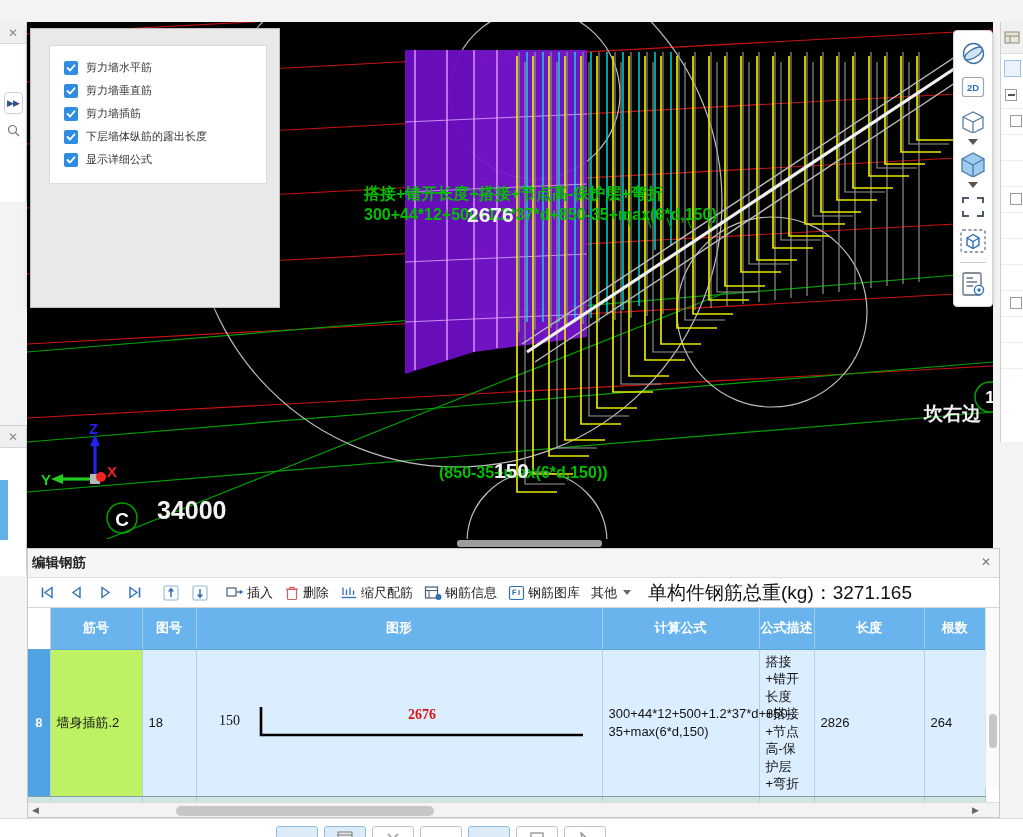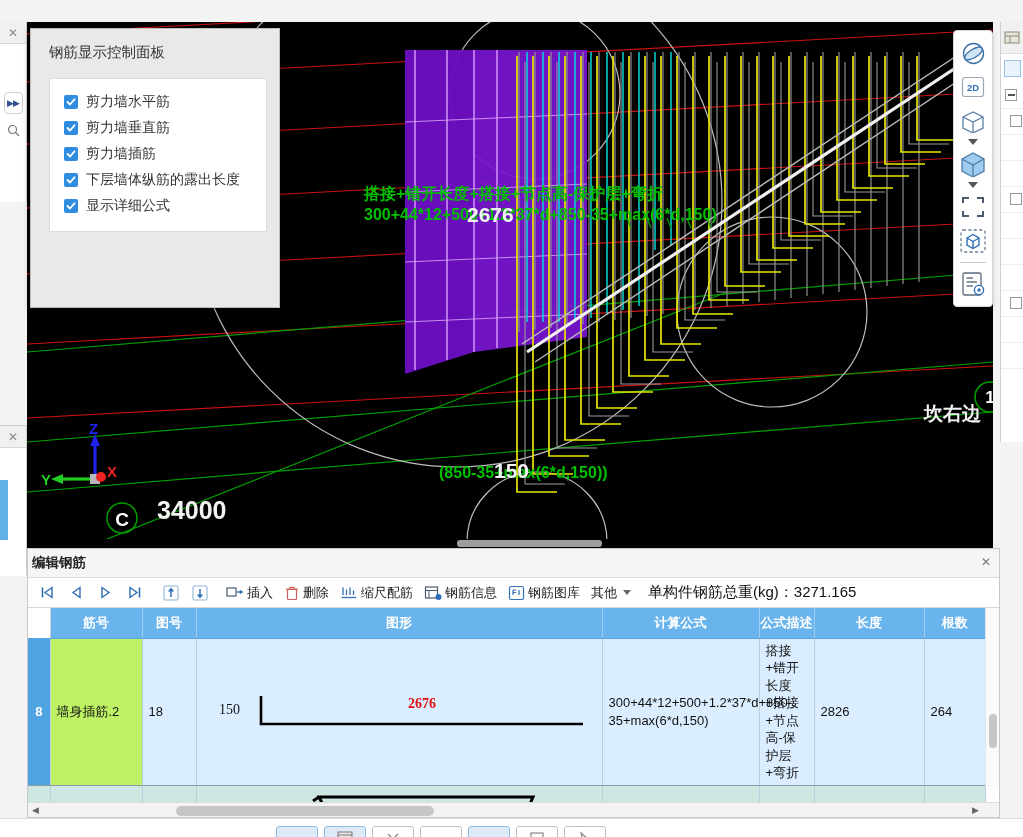--- a/index.html
+++ b/index.html
@@ -92,30 +92,30 @@
   .ep-title span.t { font-size: 13.5px; color: #222; font-weight: 700; }
   .ep-close { position: absolute; right: 8px; top: 6px; color: #777; font-size: 12px; cursor: pointer; }
 
   .ep-toolbar {
     height: 30px; border-bottom: 1px solid #d7d7d7; display: flex; align-items: center;
     padding: 0 6px; gap: 3px; background: #fff; white-space: nowrap; overflow: hidden;
   }
   .tb-btn { display: flex; align-items: center; gap: 3px; padding: 2px 4px;
     border-radius: 3px; cursor: pointer; font-size: 13px; color: #1a1a1a; }
   .tb-nav { width: 26px; justify-content: center; }
-  .tb-total { font-size: 15px; color: #111; margin-left: 10px; }
+  .tb-total { font-size: 19px; color: #111; margin-left: 10px; }
   .tb-caret { width:0;height:0;border-left:4px solid transparent;
     border-right:4px solid transparent;border-top:5px solid #666; margin-left:3px; }
 
   
   .grid-wrap { flex: 1; overflow: hidden; position: relative; background:#fff; }
   table.grid { border-collapse: collapse; table-layout: fixed; width: 958px; }
   table.grid th {
     background: #69b4ec; color: #fff; font-size: 13px; font-weight: 700;
-    height: 30px; border-right: 1px solid #9ccdf2; border-bottom: 1px solid #5ba4dc;
+    height: 41px; border-right: 1px solid #9ccdf2; border-bottom: 1px solid #5ba4dc;
   }
   table.grid th.rowhdr { background: #fff; border-right: 1px solid #d0d0d0; }
   table.grid td {
     border-right: 1px solid #b9cfe0; border-bottom: 1px solid #8d9aa3;
     font-size: 13px; color: #111; padding: 3px 6px; vertical-align: middle;
   }
   td.rowhdr { background: #f2f2f2; color: #333; text-align: center;
     font-size: 12.5px; padding: 0; border-right: 1px solid #c9c9c9; }
   tr.sel td.rowhdr { background: #4fa3e3; color: #fff; font-weight: 700; }
   tr.sel td { background: #dbeeff; }
@@ -150,21 +150,21 @@
   #ctrl-panel {
     position: absolute; left: 30px; top: 28px; width: 250px; height: 280px;
     background: #e9e9e9; border: 1px solid #bdbdbd; box-shadow: 0 2px 7px rgba(0,0,0,.3);
   }
   #ctrl-panel .cp-title { font-size: 14.5px; color: #333; padding: 14px 0 0 18px; font-weight: 400; }
   #ctrl-panel .cp-box {
     margin: 16px 12px 0 18px; background: #fff; border: 1px solid #dcdcdc;
     padding: 10px 0 12px 0;
   }
   .cp-item { display: flex; align-items: center; gap: 8px; padding: 4px 0 4px 14px; cursor: pointer; }
-  .cp-item label { font-size: 14px; color: #333; cursor: pointer; }
+  .cp-item label { font-size: 11px; color: #333; cursor: pointer; }
   .cbox {
     width: 14px; height: 14px; border-radius: 2px; background: #2f8ce0;
     display: flex; align-items: center; justify-content: center; flex: 0 0 auto;
   }
   .cbox svg { display: block; }
 </style>
 </head>
 <body>
 
 <div id="app">
@@ -676,21 +676,20 @@
       </svg>
     </div>
     <div class="bb plain">
       <svg width="16" height="12" viewBox="0 0 16 12">
         <polygon points="4,2 12,9 8,9 6,11" fill="none" stroke="#888" stroke-width="1.2"></polygon>
       </svg>
     </div>
   </div>
 
   <div id="ctrl-panel">
-    <div class="cp-title">钢筋显示控制面板</div>
     <div class="cp-box">
       <div class="cp-item">
         <span class="cbox">
           <svg width="10" height="10" viewBox="0 0 10 10">
               <polyline points="1.5,5 4,7.5 8.5,2.3" fill="none" stroke="#fff" stroke-width="1.8" stroke-linecap="round" stroke-linejoin="round"></polyline>
             </svg>
         </span>
         <label>剪力墙水平筋</label>
       </div>
       <div class="cp-item">

